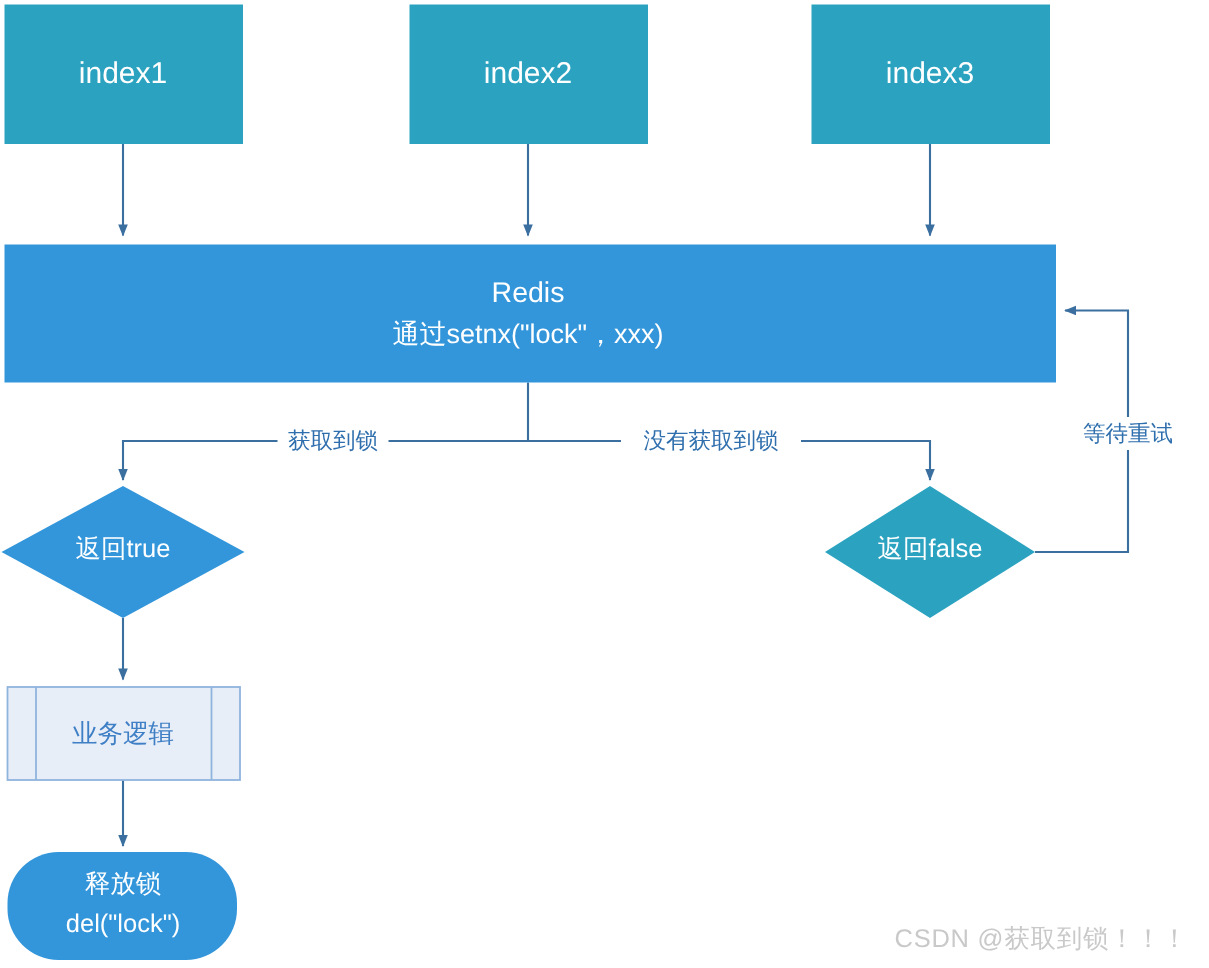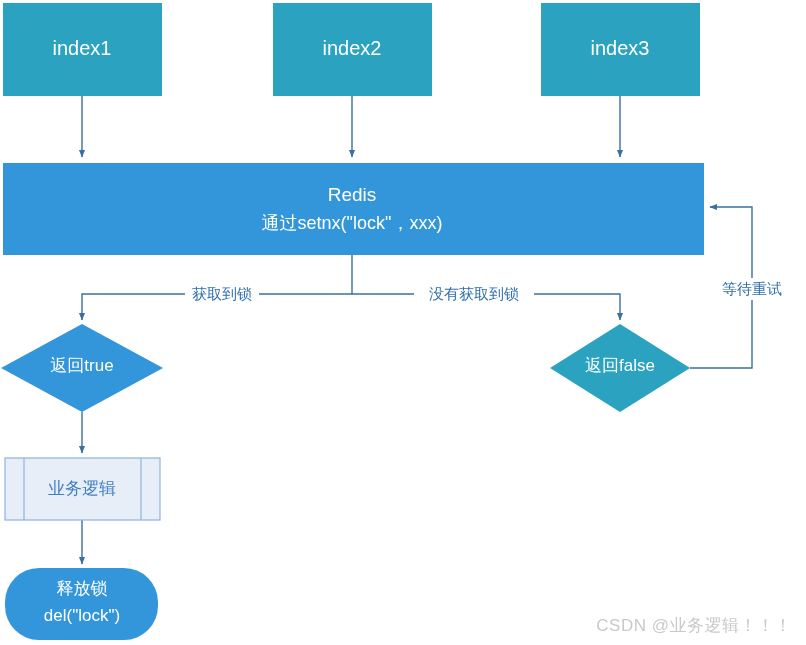--- a/index.html
+++ b/index.html
@@ -148,14 +148,14 @@
       <text class="process-label" x="82" y="490">业务逻辑</text>
     </g>
 
     <g>
       <rect x="5" y="568" width="153" height="72" rx="34" ry="34" fill="#3396DB"></rect>
       <text class="node-text terminator-label" x="82" y="590">释放锁</text>
       <text class="node-text terminator-label" x="82" y="617">del("lock")</text>
     </g>
   </svg>
 
-  <div class="watermark">CSDN @业务逻辑！！！</div>
+  <div class="watermark">CSDN @获取到锁！！！</div>
 </div>
 
 </body></html>

